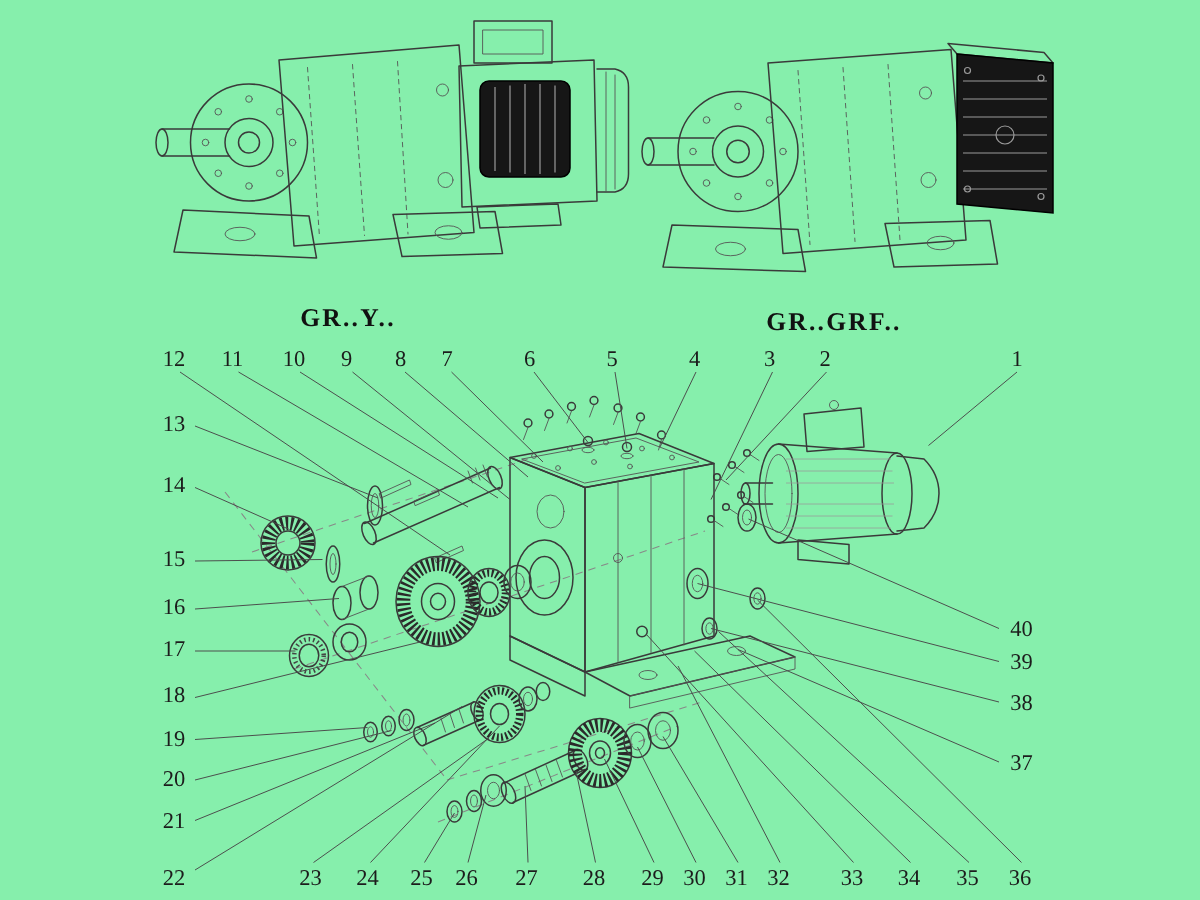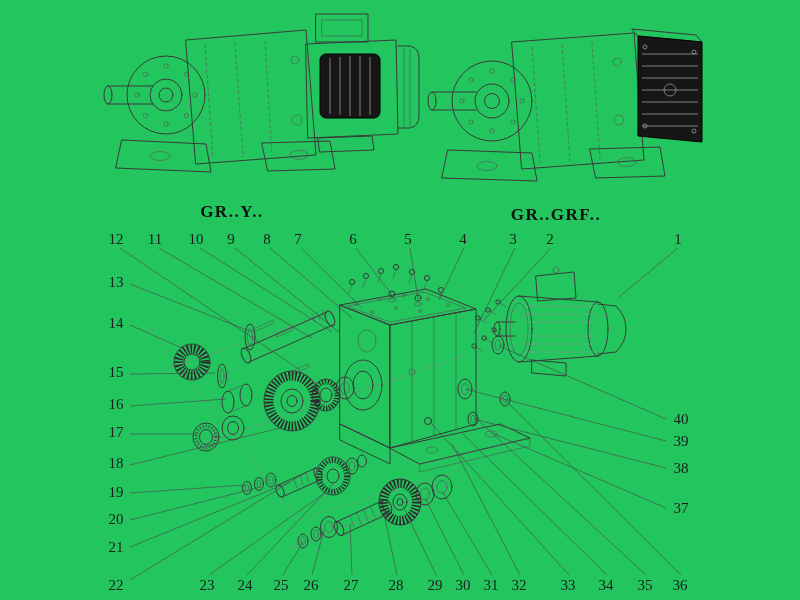--- a/index.html
+++ b/index.html
@@ -1,16 +1,16 @@
 <!DOCTYPE html>
 <html><head>
 <meta charset="utf-8">
 <style>
   html,body { margin:0; padding:0; background:#ffffff; }
-  .stage { position:relative; width:800px; height:600px; background:#22c55e; overflow:hidden;
+  .stage { position:relative; width:800px; height:600px; background:#86efac; overflow:hidden;
            font-family:"Liberation Serif", serif; }
   svg { position:absolute; left:0; top:0; }
   .ln   { fill:none; stroke:#3a3a3a; stroke-width:1;   stroke-linejoin:round; stroke-linecap:round; }
   .lnt  { fill:none; stroke:#555555; stroke-width:0.6; stroke-linejoin:round; stroke-linecap:round; }
   .dash { fill:none; stroke:#888888; stroke-width:0.7; stroke-dasharray:5 4; }
   .teeth  { fill:none; stroke:#2a2a2a; stroke-width:9; stroke-dasharray:1.6 1.7; }
   .teeth2 { fill:none; stroke:#2a2a2a; stroke-width:5; stroke-dasharray:1.3 1.6; }
   .teeth3 { fill:none; stroke:#444444; stroke-width:3; stroke-dasharray:1 2; }
   .fin  { stroke:#999999; stroke-width:0.5; fill:none; }
   .dark { fill:#161616; stroke:#000000; stroke-width:1; }

